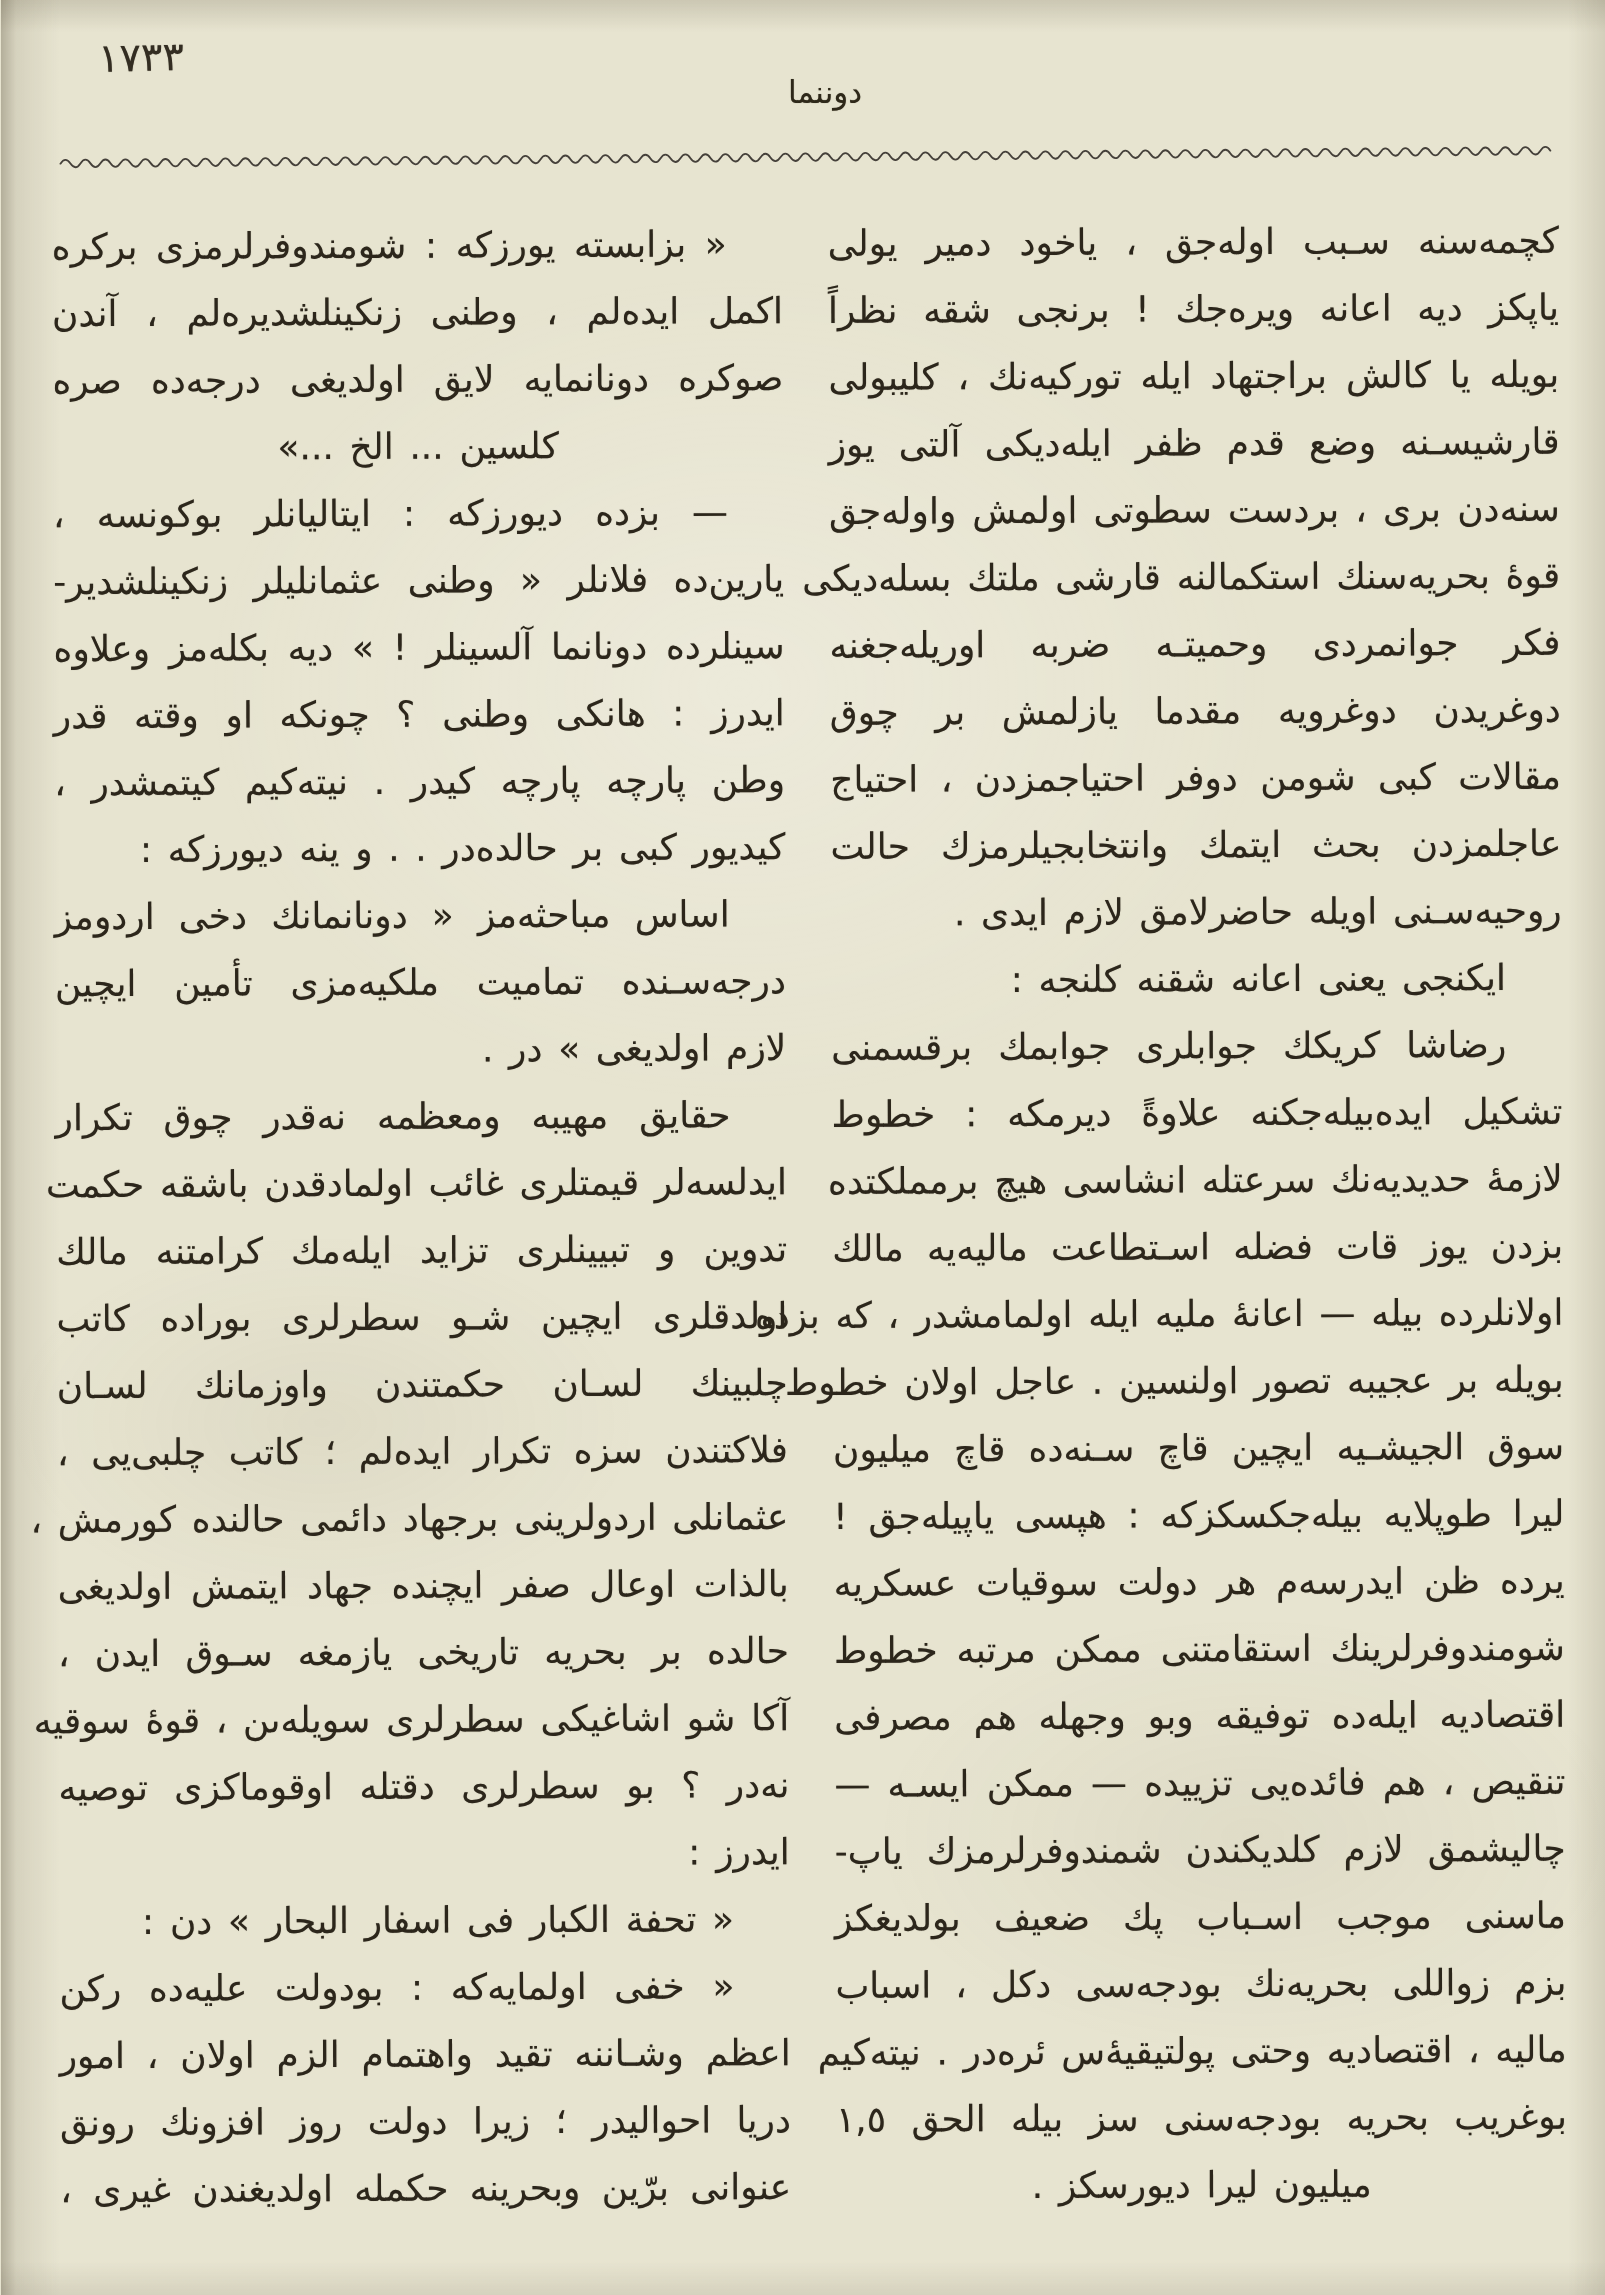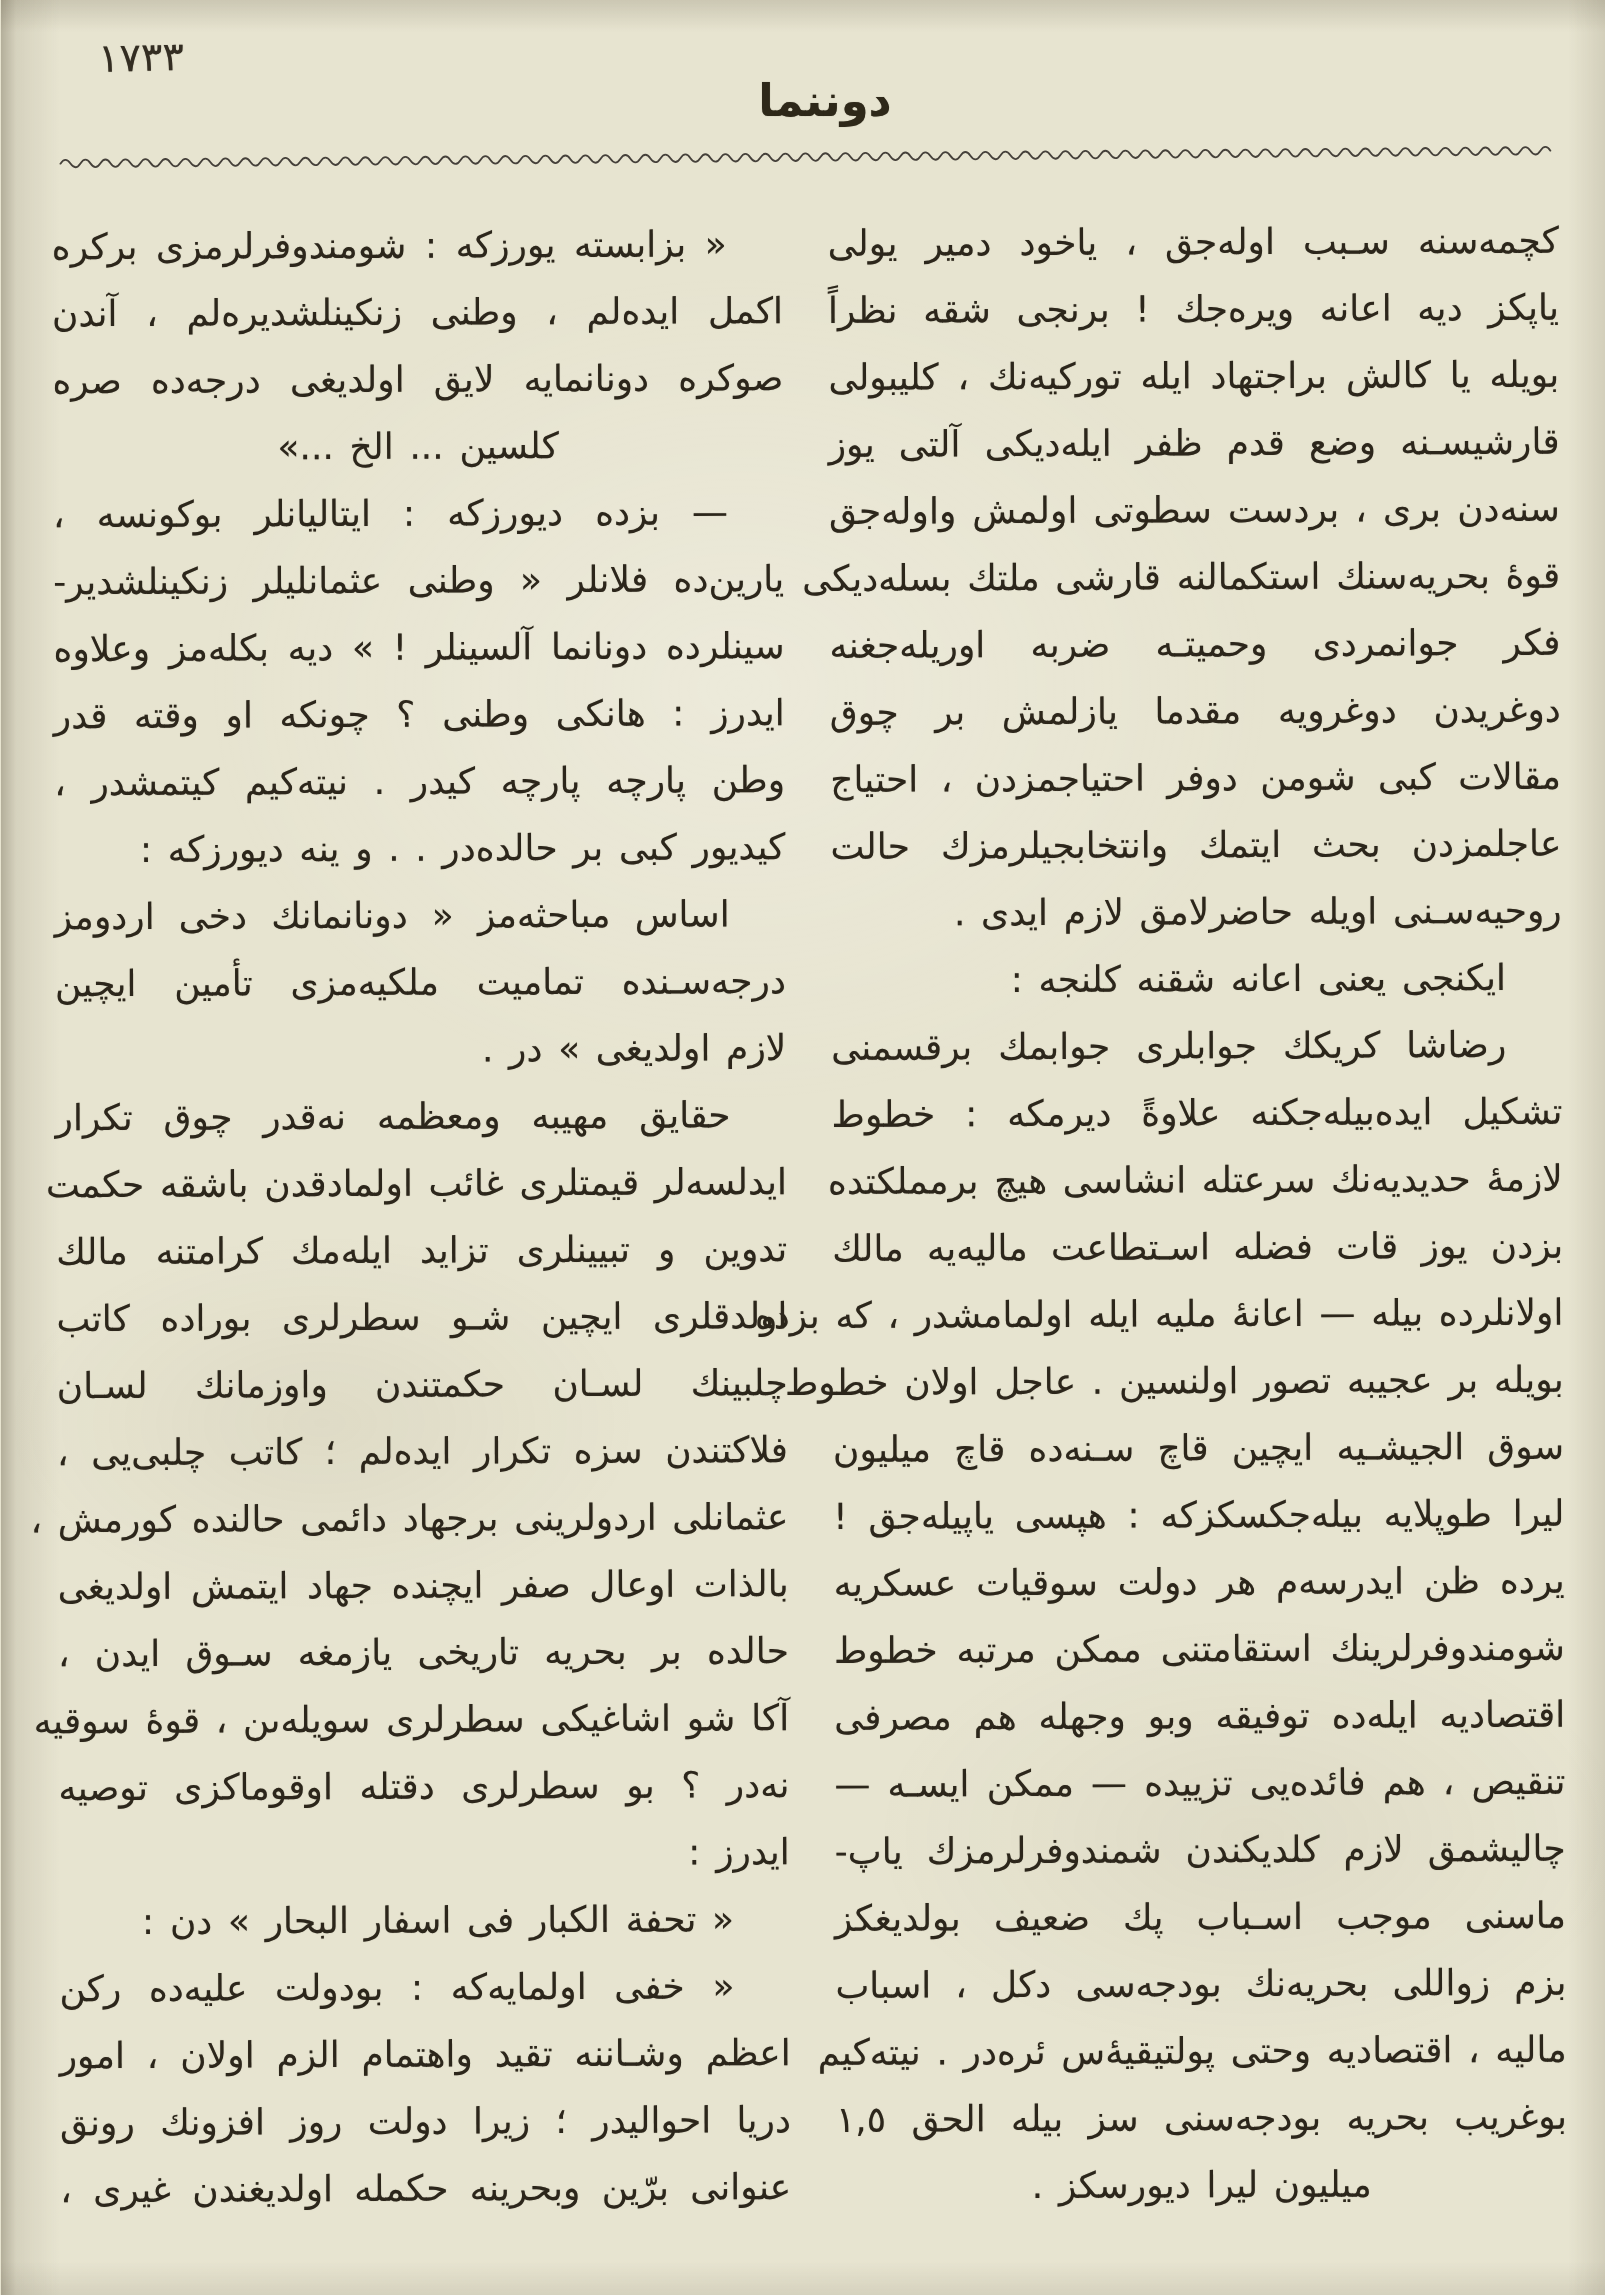--- a/index.html
+++ b/index.html
@@ -19,21 +19,21 @@
       #e7e4d0;
   }
   .page-number{
     position:absolute;top:34px;left:98px;
     font-size:40px;letter-spacing:2.5px;color:#332d22;
     transform:rotate(-1.2deg);
     text-shadow:0 0 0.8px rgba(51,45,34,0.5);
   }
   .running-title{
     position:absolute;top:74px;left:0;right:0;
-    text-align:center;font-size:45px;font-weight:bold;color:#2e2819;
+    text-align:center;font-size:31px;font-weight:normal;color:#2e2819;
     text-shadow:0 0 0.8px rgba(46,40,25,0.55);
     margin-left:44px;
   }
   .divider{
     position:absolute;top:148px;left:52px;width:1502px;height:35px;
     transform:rotate(-0.5deg);
   }
   .columns{
     position:absolute;top:210px;right:43px;left:56px;
     display:flex;gap:45px;

